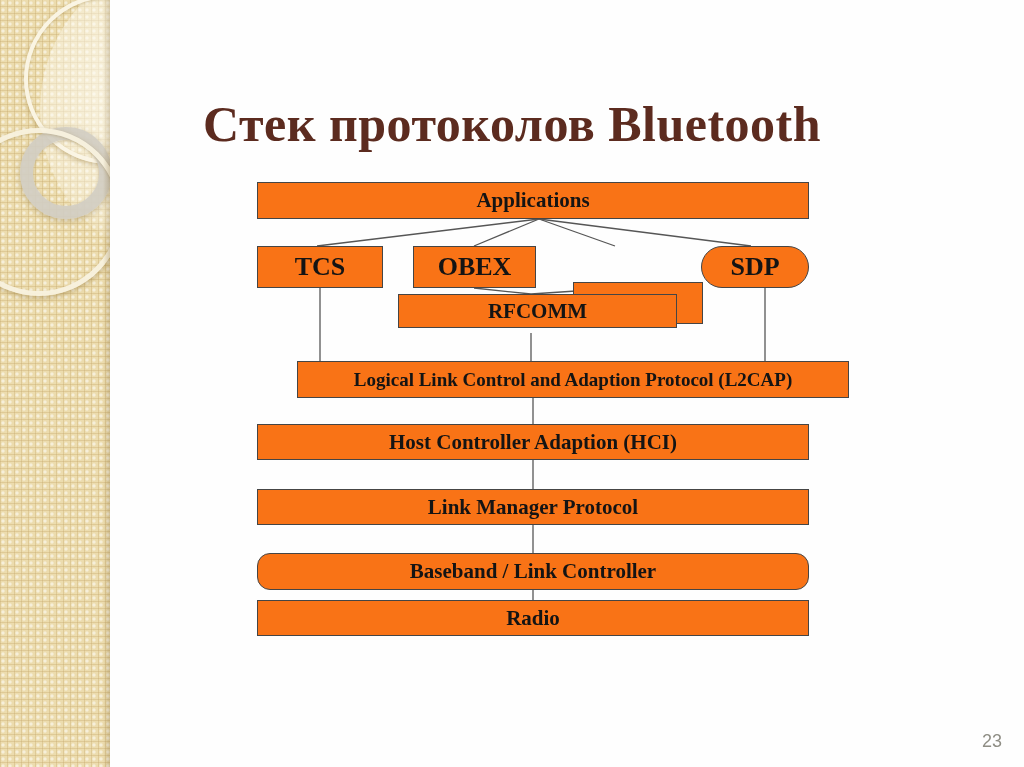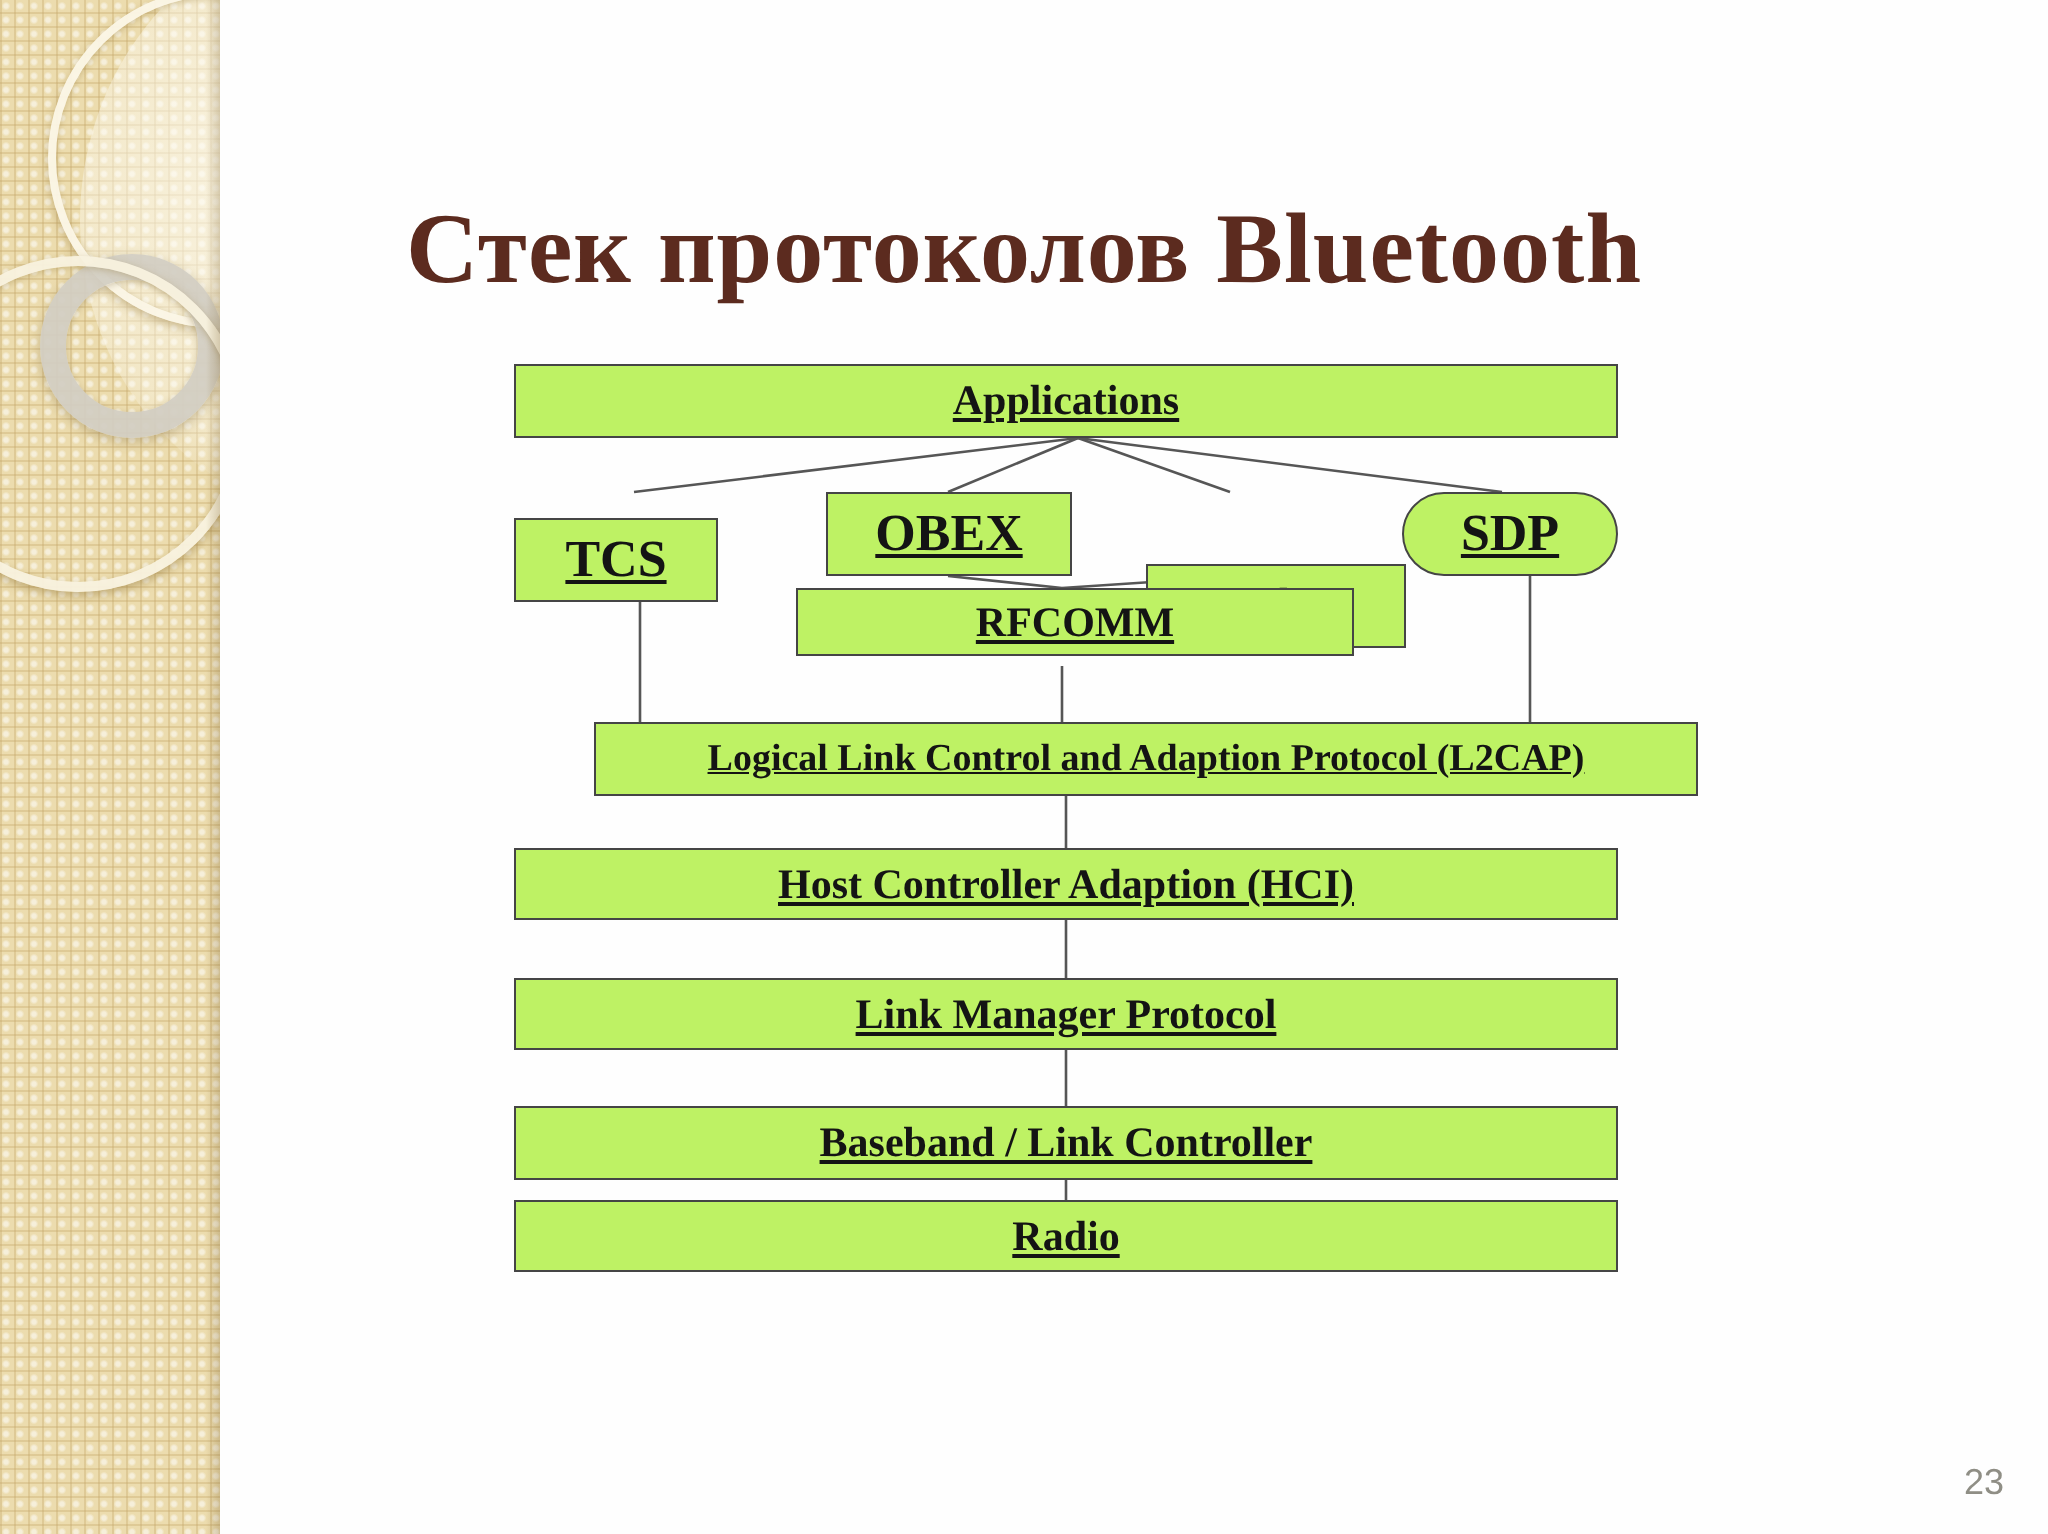--- a/index.html
+++ b/index.html
@@ -48,39 +48,39 @@
     position:absolute;left:0;top:62px;width:1024px;text-align:center;
     font-weight:700;font-size:50px;line-height:1.15;
     color:var(--accent_title,#5c2b1f);
     letter-spacing:.5px;
   }
 
   
   .diagram{position:absolute;left:257px;top:182px;width:552px;height:473px;}
   .connectors{position:absolute;left:0;top:0;width:552px;height:473px;}
   .node{
-    position:absolute;box-sizing:border-box;background:#bef264;
+    position:absolute;box-sizing:border-box;background:#f97316;
     border:1.5px solid #454545;
     display:flex;align-items:center;justify-content:center;
-    font-weight:700;color:#141414;white-space:nowrap;text-decoration:underline;
+    font-weight:700;color:#141414;white-space:nowrap;
   }
   .lbl-lg{font-size:26px;}
   .lbl-md{font-size:21px;}
   .lbl-sm{font-size:19px;}
 
   .n-applications{left:0;   top:0;   width:552px;height:37px;}
-  .n-tcs        {left:0;   top:64px; width:102px;height:42px;margin-top:13px;}
+  .n-tcs        {left:0;   top:64px; width:126px;height:42px;}
   .n-obex       {left:156px;top:64px;width:123px;height:42px;}
   .n-wap        {left:316px;top:64px;width:130px;height:42px;margin-top:36px;}
   .n-sdp        {left:444px;top:64px;width:108px;height:42px;border-radius:21px;}
   .n-rfcomm     {left:141px;top:112px;width:279px;height:34px;}
   .n-l2cap      {left:0;   top:179px;width:552px;height:37px;margin-left:40px;}
   .n-hci        {left:0;   top:242px;width:552px;height:36px;}
   .n-lmp        {left:0;   top:307px;width:552px;height:36px;}
-  .n-baseband   {left:0;   top:371px;width:552px;height:37px;}
+  .n-baseband   {left:0;   top:371px;width:552px;height:37px;border-radius:13px;}
   .n-radio      {left:0;   top:418px;width:552px;height:36px;}
 
   
   .page-number{
     position:absolute;right:22px;top:731px;
     font-family:Liberation Sans, sans-serif;
     font-size:18px;color:var(--page_number,#8f8e85);
   }
 </style>
 </head>

